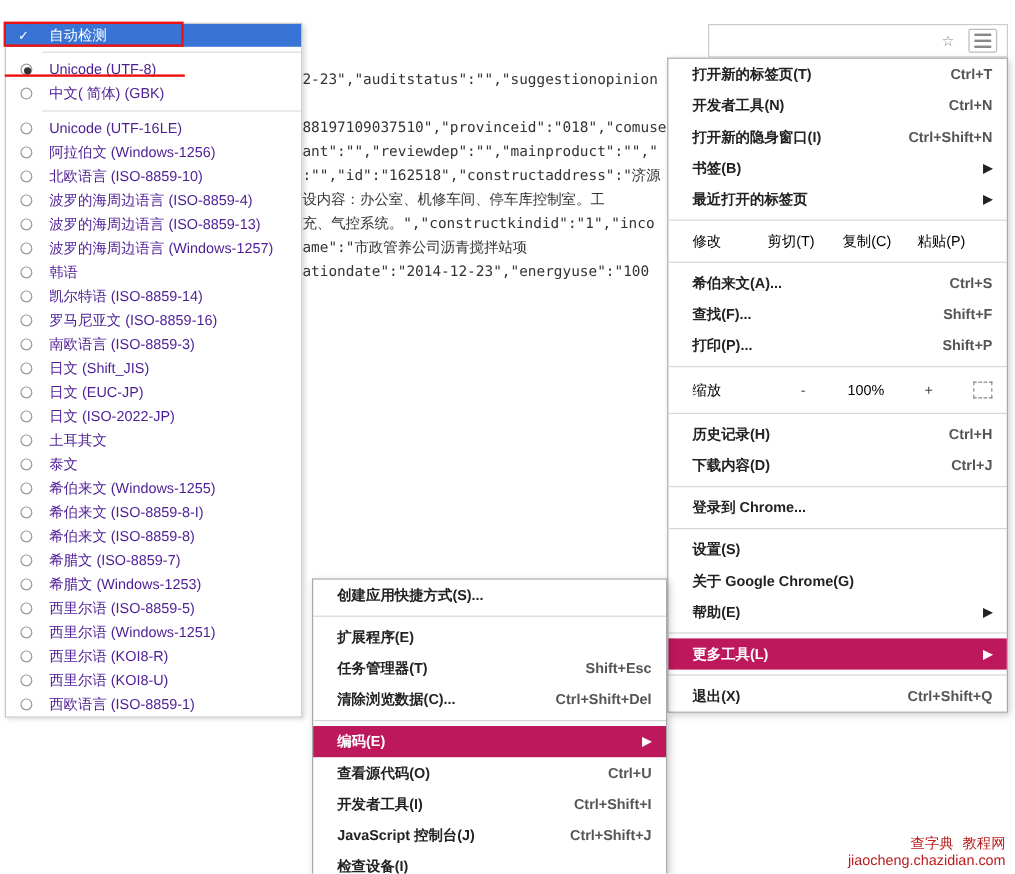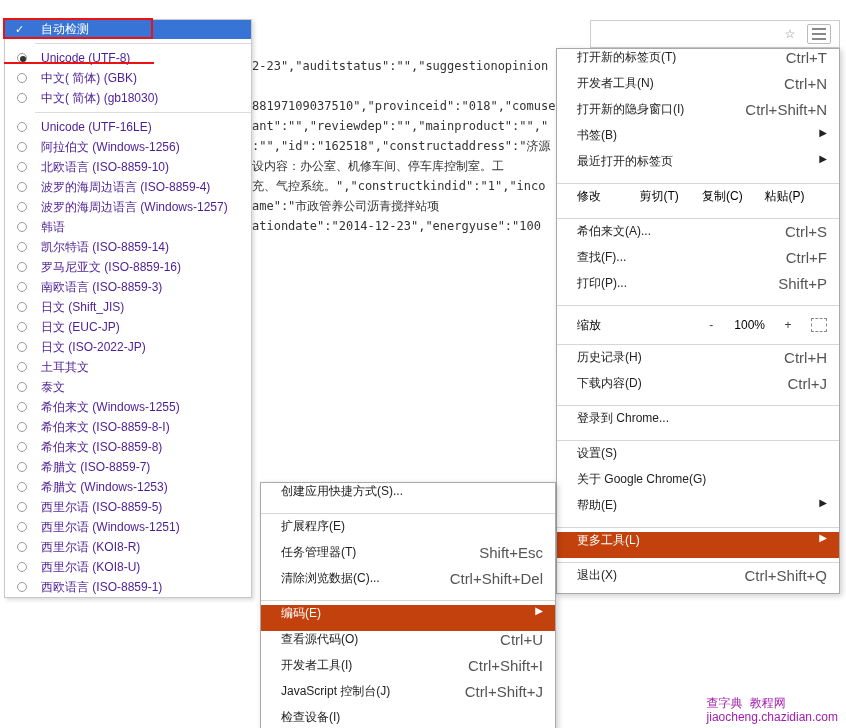--- a/index.html
+++ b/index.html
@@ -12,34 +12,34 @@
 .encoding-item { height: 20px; display: flex; align-items: center; padding-left: 36px; font-family: "SimSun","NSimSun",monospace; font-size: 12px; color: #4c1d95; cursor: default; position: relative; white-space: nowrap; }
 .encoding-item.top { background: #3874d6; color: #fff; height: 19px; }
 .encoding-item .check { position: absolute; left: 10px; font-size: 11px; }
 .encoding-item .radio { position: absolute; left: 12px; width: 10px; height: 10px; border: 1px solid #9a9a9a; border-radius: 50%; }
 .encoding-item .radio.on::after { content: ""; position: absolute; left: 2px; top: 2px; width: 6px; height: 6px; border-radius: 50%; background: #333; }
 .encoding-sep { height: 1px; background: #dcdcdc; margin: 4px 0 4px 30px; }
 .red-outline-a { position: absolute; border: 2px solid #e11; pointer-events: none; }
 .red-underline { position: absolute; height: 2px; background: #e11; pointer-events: none; }
 .json-text { position: absolute; left: 252px; top: 56px; width: 300px; font-family: "SimSun",monospace; font-size: 12px; color: #333; white-space: pre; line-height: 20px; }
 .main-menu { position: absolute; left: 556px; top: 48px; width: 284px; background: #fff; border: 1px solid #a9a9a9; box-shadow: 2px 2px 6px rgba(0,0,0,.2); }
-.mrow { height: 26px; display: flex; padding: 0 12px 0 20px; font-family: "SimSun",monospace; color: #222; cursor: default; justify-content: space-between; }
+.mrow { height: 26px; display: flex; align-items: center; padding: 0 12px 0 20px; font-family: "SimSun",monospace; color: #222; cursor: default; justify-content: space-between; font-weight: bold; }
 .mrow .lbl { white-space: nowrap; }
-.mrow .scut { color: #555; font-size: 15px; padding-left: 44px; }
-.mrow.sel { background: #c2410c; color: #fff; }
+.mrow .scut { color: #555; font-size: 12px; padding-left: 44px; }
+.mrow.sel { background: #be185d; color: #fff; }
 .mrow .arrow { font-size: 10px; }
 .msep { height: 1px; background: #d6d6d6; margin: 4px 0; }
-.editrow { height: 26px; display: flex; padding: 0 12px 0 20px; font-family: "SimSun",monospace; }
+.editrow { height: 26px; display: flex; align-items: center; padding: 0 12px 0 20px; font-family: "SimSun",monospace; }
 .editrow span { flex: 1; }
-.zoomrow { height: 30px; display: flex; align-items: center; padding: 0 12px 0 20px; font-family: "SimSun",monospace; gap: 14px; }
+.zoomrow { height: 30px; display: flex; align-items: center; padding: 0 12px 0 20px; font-family: "SimSun",monospace; gap: 28px; }
 .zoomrow .zlabel { flex: 1; }
 .zoomrow .zbtn { width: 18px; text-align: center; color: #444; }
 .zoomrow .fs { width: 16px; height: 14px; border: 1px dashed #888; }
 .tools-sub { position: absolute; left: 260px; top: 482px; width: 296px; background: #fff; border: 1px solid #a9a9a9; box-shadow: 2px 2px 6px rgba(0,0,0,.2); }
-.watermark { position: absolute; right: 8px; bottom: 4px; color: #a21caf; font-size: 12px; font-family: "SimSun",monospace; text-align: left; line-height: 14px; }
+.watermark { position: absolute; right: 8px; bottom: 4px; color: #b91c1c; font-size: 12px; font-family: "SimSun",monospace; text-align: right; line-height: 14px; }
 </style>
 </head>
 <body>
 
 <div class="omnibox-row">
   <span class="icon">☆</span>
   <span class="hamburger">
       <div></div>
       <div></div>
       <div></div>
@@ -54,42 +54,42 @@
   <div class="encoding-sep"></div>
   <div class="encoding-item">
     <span class="radio on"></span>
     <span>Unicode (UTF-8)</span>
   </div>
   <div id="enc-g1">
       <div class="encoding-item">
         <span class="radio"></span>
         <span>中文( 简体) (GBK)</span>
       </div>
-      <div class="encoding-item">
-        <span class="radio"></span>
-        <span>中文( 简体)  (gb18030)</span>
-      </div>
     </div>
   <div class="encoding-sep"></div>
   <div id="enc-g2">
       <div class="encoding-item">
         <span class="radio"></span>
         <span>Unicode (UTF-16LE)</span>
       </div>
       <div class="encoding-item">
         <span class="radio"></span>
         <span>阿拉伯文 (Windows-1256)</span>
       </div>
       <div class="encoding-item">
         <span class="radio"></span>
         <span>北欧语言 (ISO-8859-10)</span>
       </div>
       <div class="encoding-item">
         <span class="radio"></span>
         <span>波罗的海周边语言 (ISO-8859-4)</span>
+      </div>
+      <div class="encoding-item">
+        <span class="radio"></span>
+        <span>波罗的海周边语言 (ISO-8859-13)</span>
       </div>
       <div class="encoding-item">
         <span class="radio"></span>
         <span>波罗的海周边语言 (Windows-1257)</span>
       </div>
       <div class="encoding-item">
         <span class="radio"></span>
         <span>韩语</span>
       </div>
       <div class="encoding-item">
@@ -208,21 +208,21 @@
     <span>复制(C)</span>
     <span>粘贴(P)</span>
   </div>
   <div class="msep"></div>
   <div class="mrow">
       <span class="lbl">希伯来文(A)...</span>
       <span class="scut">Ctrl+S</span>
     </div>
   <div class="mrow">
       <span class="lbl">查找(F)...</span>
-      <span class="scut">Ctrl+F</span>
+      <span class="scut">Shift+F</span>
     </div>
   <div class="mrow">
       <span class="lbl">打印(P)...</span>
       <span class="scut">Shift+P</span>
     </div>
   <div class="msep"></div>
   <div class="zoomrow">
     <span class="zlabel">缩放</span>
     <span class="zbtn">-</span>
     <span>100%</span>

